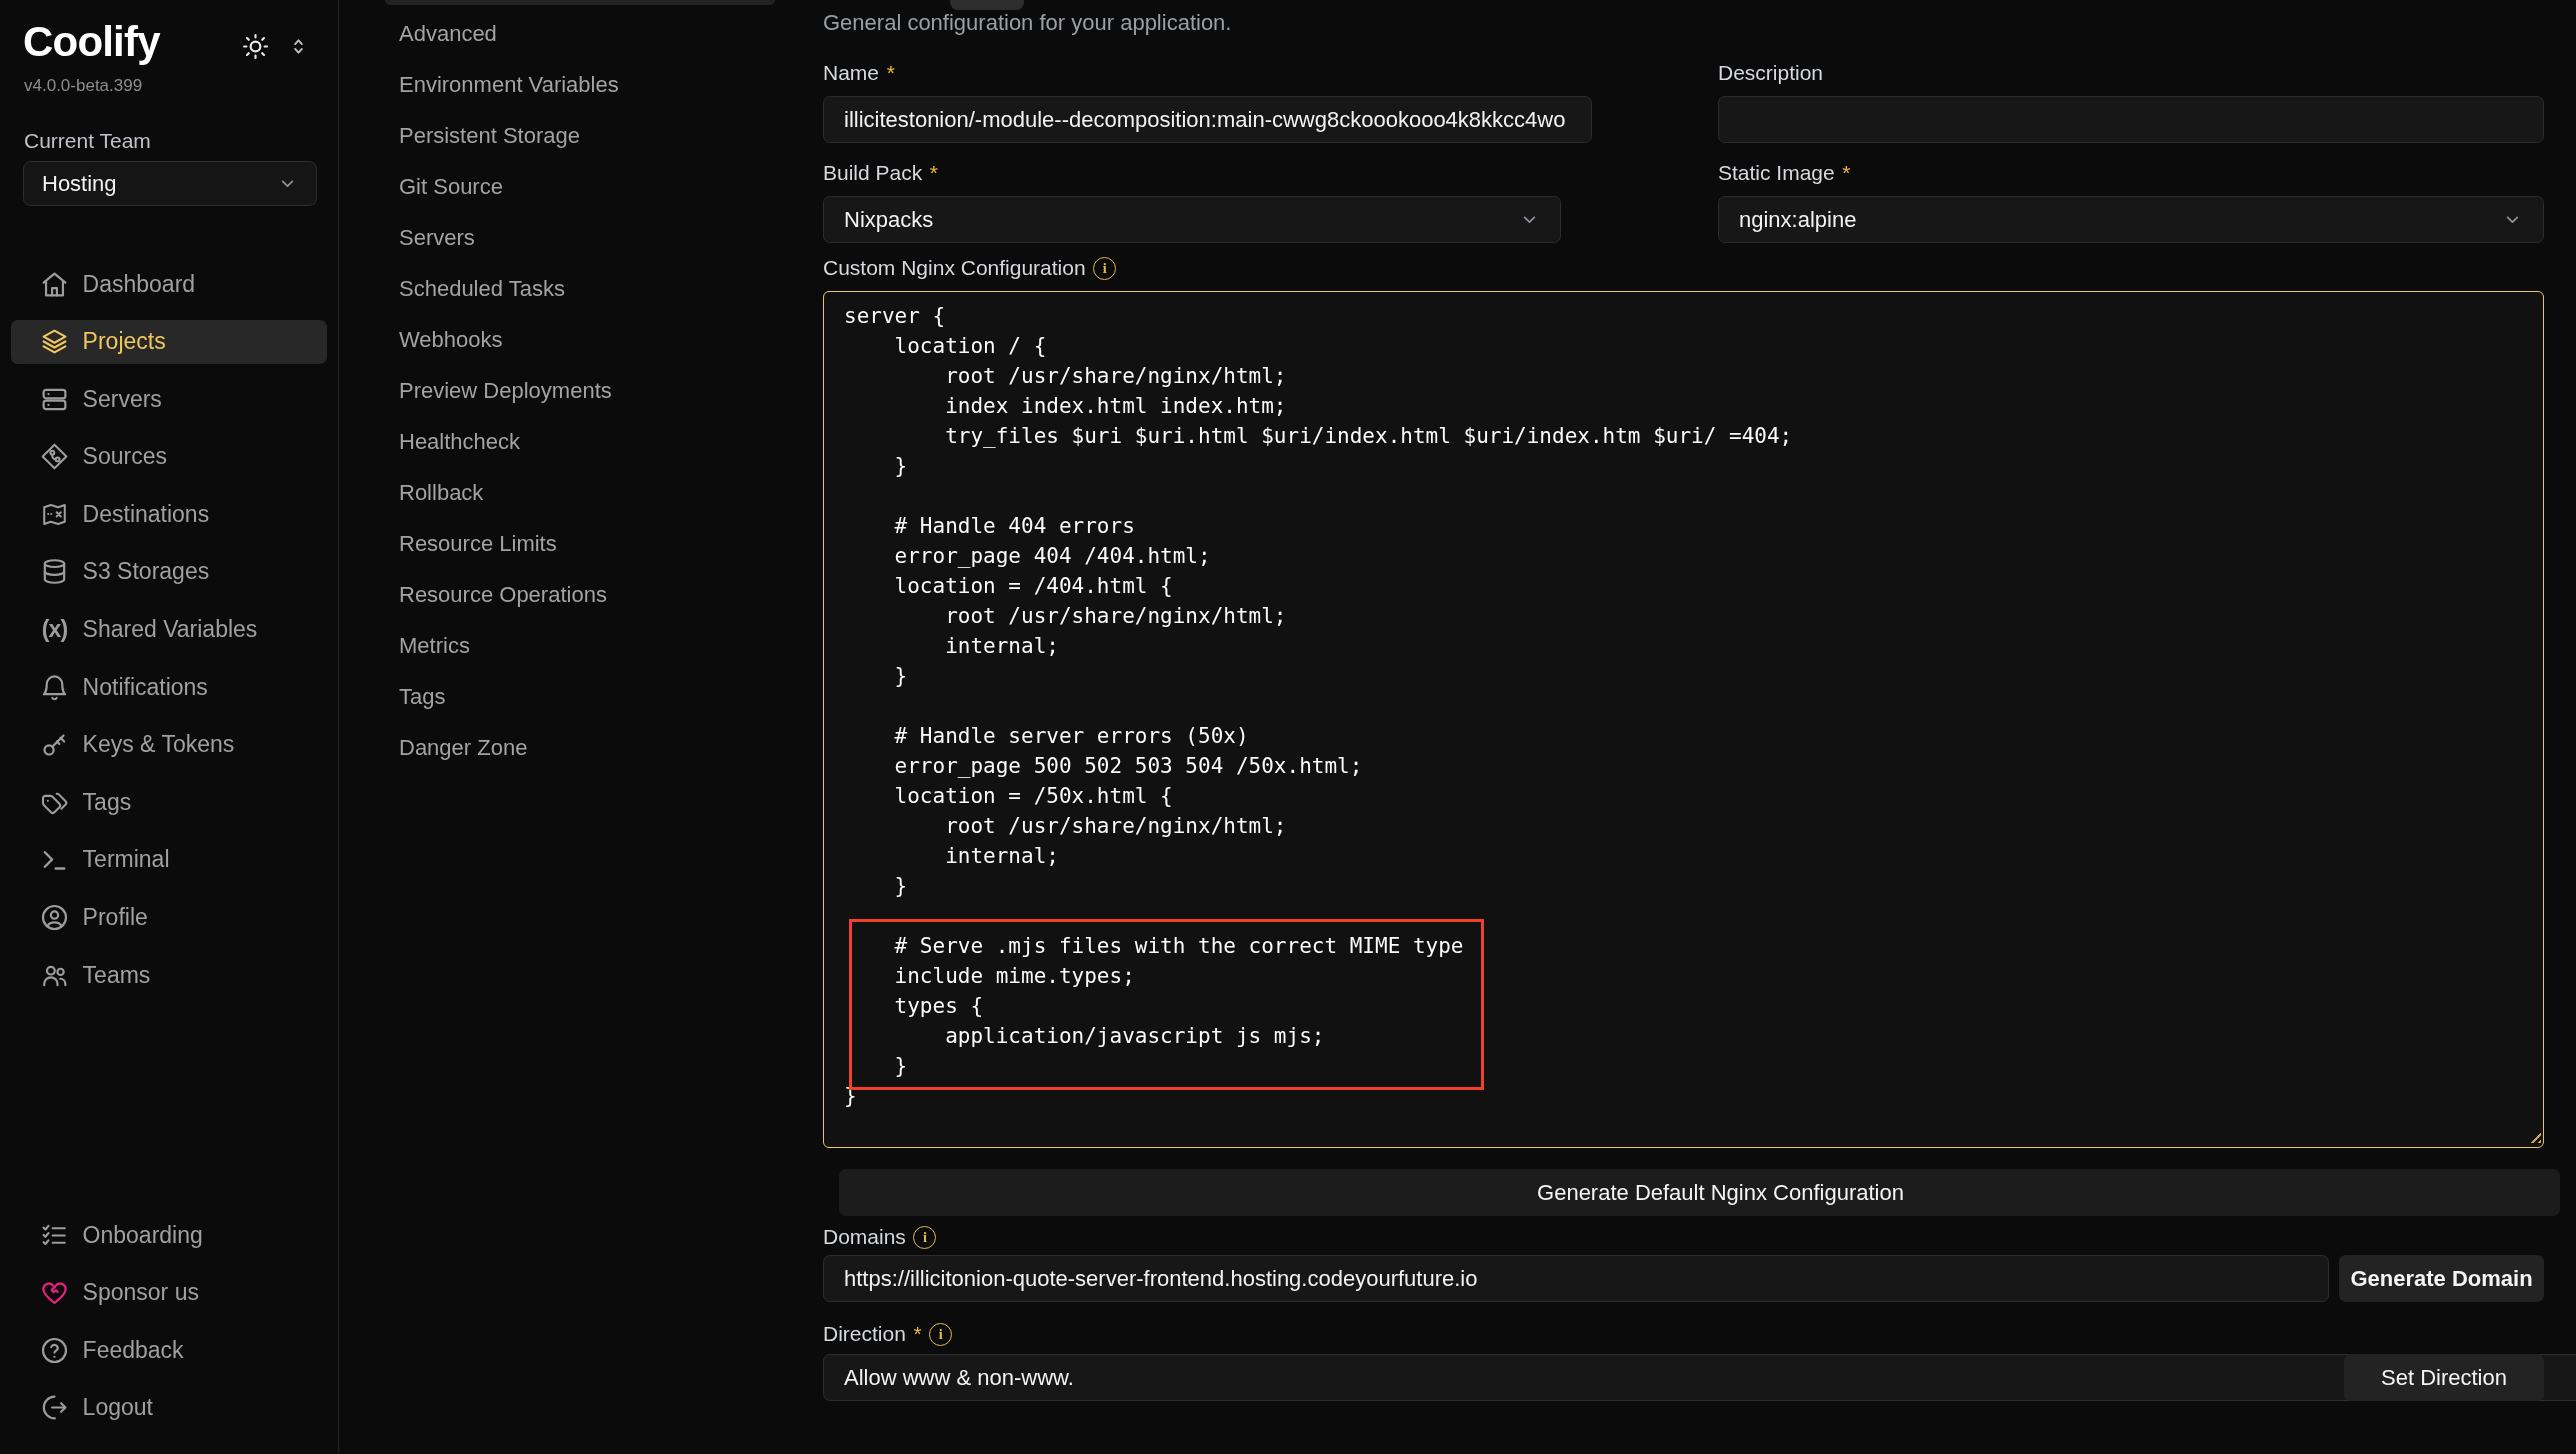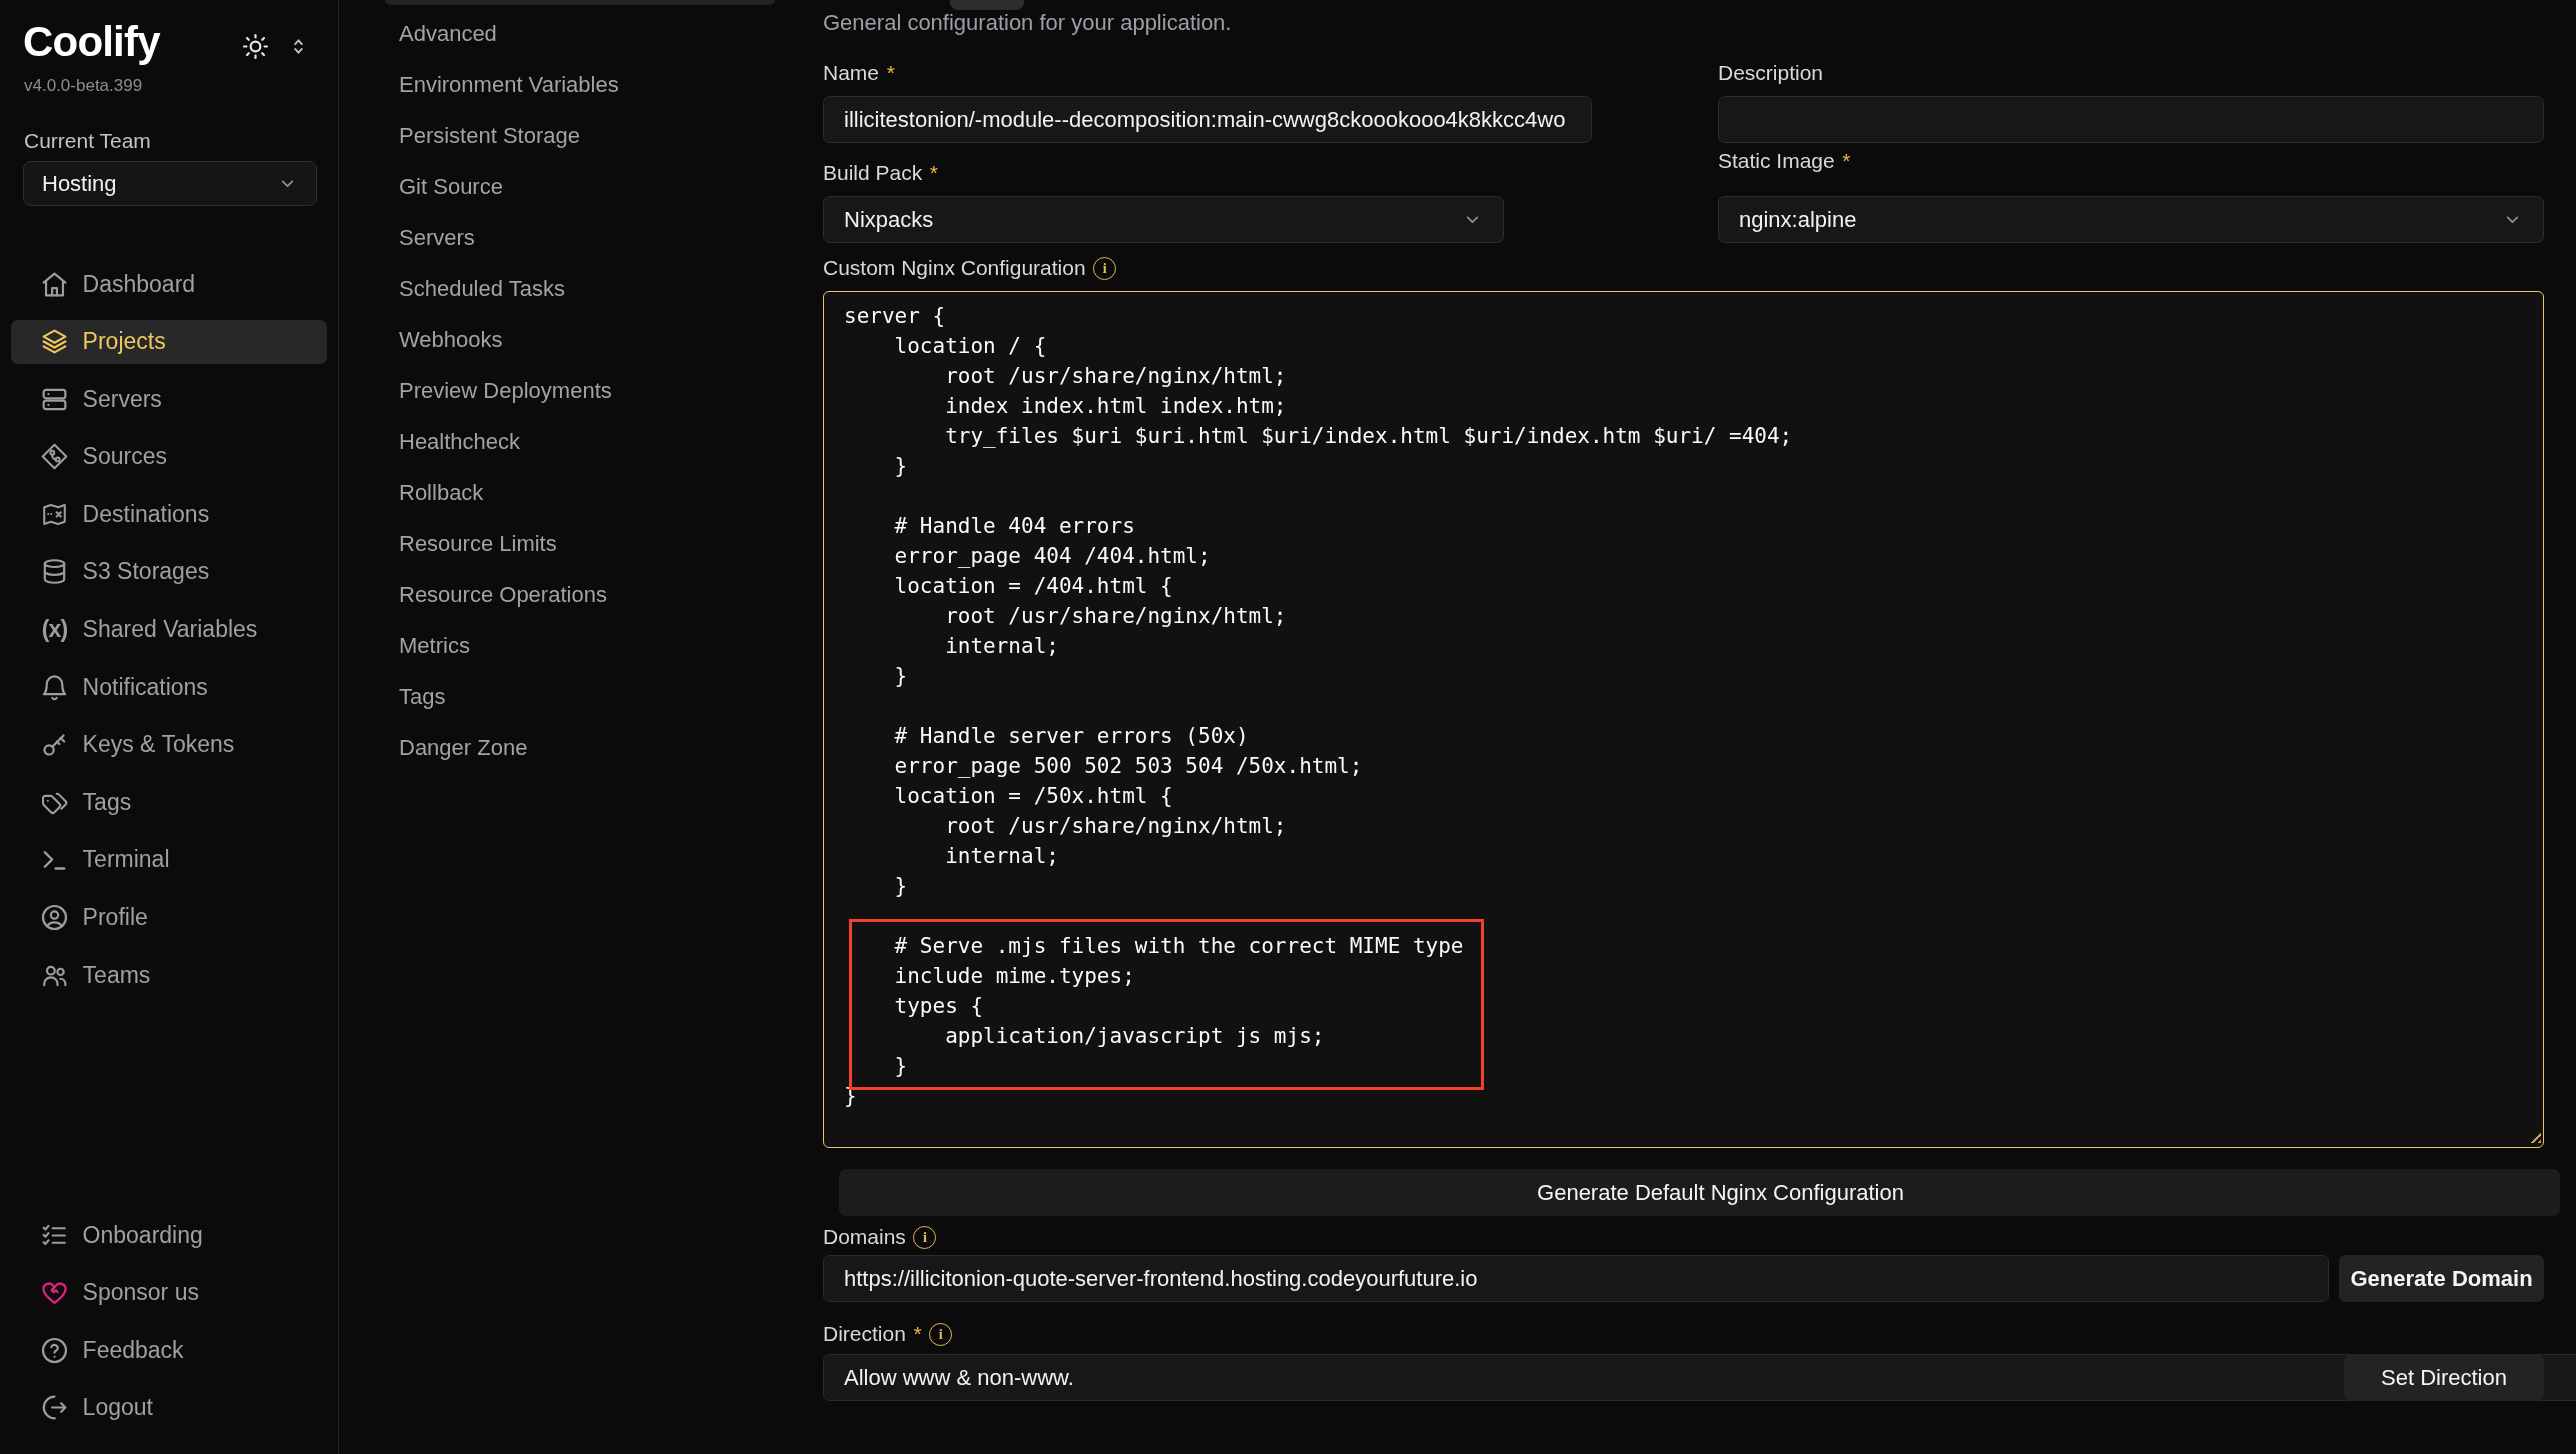--- a/index.html
+++ b/index.html
@@ -324,26 +324,26 @@
       <span class="val">illicitestonion/-module--decomposition:main-cwwg8ckoookooo4k8kkcc4wo</span>
     </div>
     <div class="tbox" style="left:895px; top:96px; width:826px; height:47px;">
       <span class="val"></span>
     </div>
 
     <div class="f-label" style="left:0; top:161px;">
       <span>Build Pack</span>
         <span class="req">*</span>
     </div>
-    <div class="f-label" style="left:895px; top:149px;align-items:center;">
+    <div class="f-label" style="left:895px; top:161px;align-items:center;">
       <span>Static Image</span>
         <span class="req">*</span>
     </div>
 
-    <div class="tbox selectbox" style="left:0; top:196px; width:681px; height:47px;">
+    <div class="tbox selectbox" style="left:0; top:196px; width:738px; height:47px;">
       <span class="val">Nixpacks</span>
       <span class="chev">
           <svg width="21" height="21" viewBox="0 0 24 24" fill="none" stroke="currentColor" stroke-width="2" stroke-linecap="round" stroke-linejoin="round">
             <path d="m6.5 9.5 5.5 5.5 5.5-5.5"></path>
           </svg>
         </span>
     </div>
     <div class="tbox selectbox" style="left:895px; top:196px; width:826px; height:47px;">
       <span class="val">nginx:alpine</span>
       <span class="chev">

